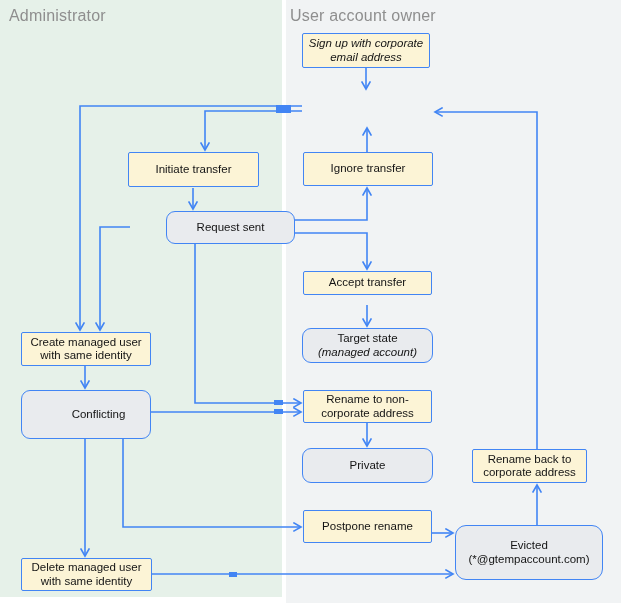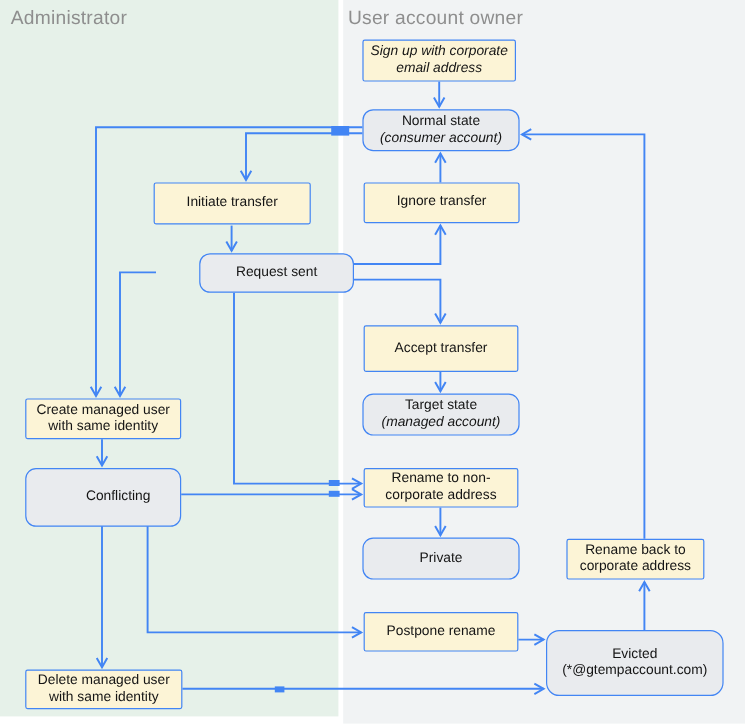--- a/index.html
+++ b/index.html
@@ -37,21 +37,21 @@
   }
   .node span{display:block;white-space:nowrap;}
   .action{background:var(--action-bg);border-radius:2px;}
   .state{background:var(--state-bg);border-radius:9px;}
   .it{font-style:italic;}
   #n-signup{left:302px;top:33px;width:128px;height:35px;font-style:italic;}
   #n-normal{left:302px;top:91px;width:131px;height:35px;}
   #n-initiate{left:128px;top:152px;width:131px;height:35px;}
   #n-ignore{left:303px;top:152px;width:130px;height:34px;}
   #n-request{left:130px;top:211px;width:129px;height:33px;margin-left:36px;}
-  #n-accept{left:303px;top:271px;width:129px;height:39px;}
+  #n-accept{left:303px;top:271px;width:129px;height:24px;}
   #n-target{left:302px;top:328px;width:131px;height:35px;}
   #n-create{left:21px;top:332px;width:130px;height:34px;}
   #n-conflicting{left:21px;top:390px;width:130px;height:49px;padding-left:25px;}
   #n-rename-non{left:303px;top:390px;width:129px;height:33px;}
   #n-private{left:302px;top:448px;width:131px;height:35px;}
   #n-rename-back{left:472px;top:449px;width:115px;height:34px;}
   #n-postpone{left:303px;top:510px;width:129px;height:33px;}
   #n-evicted{left:455px;top:525px;width:148px;height:55px;border-radius:11px;}
   #n-delete{left:21px;top:558px;width:131px;height:33px;}
 </style>
@@ -94,24 +94,20 @@
       <rect x="273" y="230" width="9" height="5"></rect>
       <rect x="274" y="400" width="9" height="5"></rect>
       <rect x="274" y="409" width="9" height="5"></rect>
       <rect x="229" y="572" width="8" height="5"></rect>
     </svg>
 
   <div class="node action" id="n-signup">
     <span>Sign up with corporate</span>
     <span>email address</span>
   </div>
-  <div class="node state" id="n-normal">
-    <span>Normal state</span>
-    <span class="it">(consumer account)</span>
-  </div>
   <div class="node action" id="n-ignore">
     <span>Ignore transfer</span>
   </div>
   <div class="node action" id="n-initiate">
     <span>Initiate transfer</span>
   </div>
   <div class="node state" id="n-request">
     <span>Request sent</span>
   </div>
   <div class="node action" id="n-accept">

